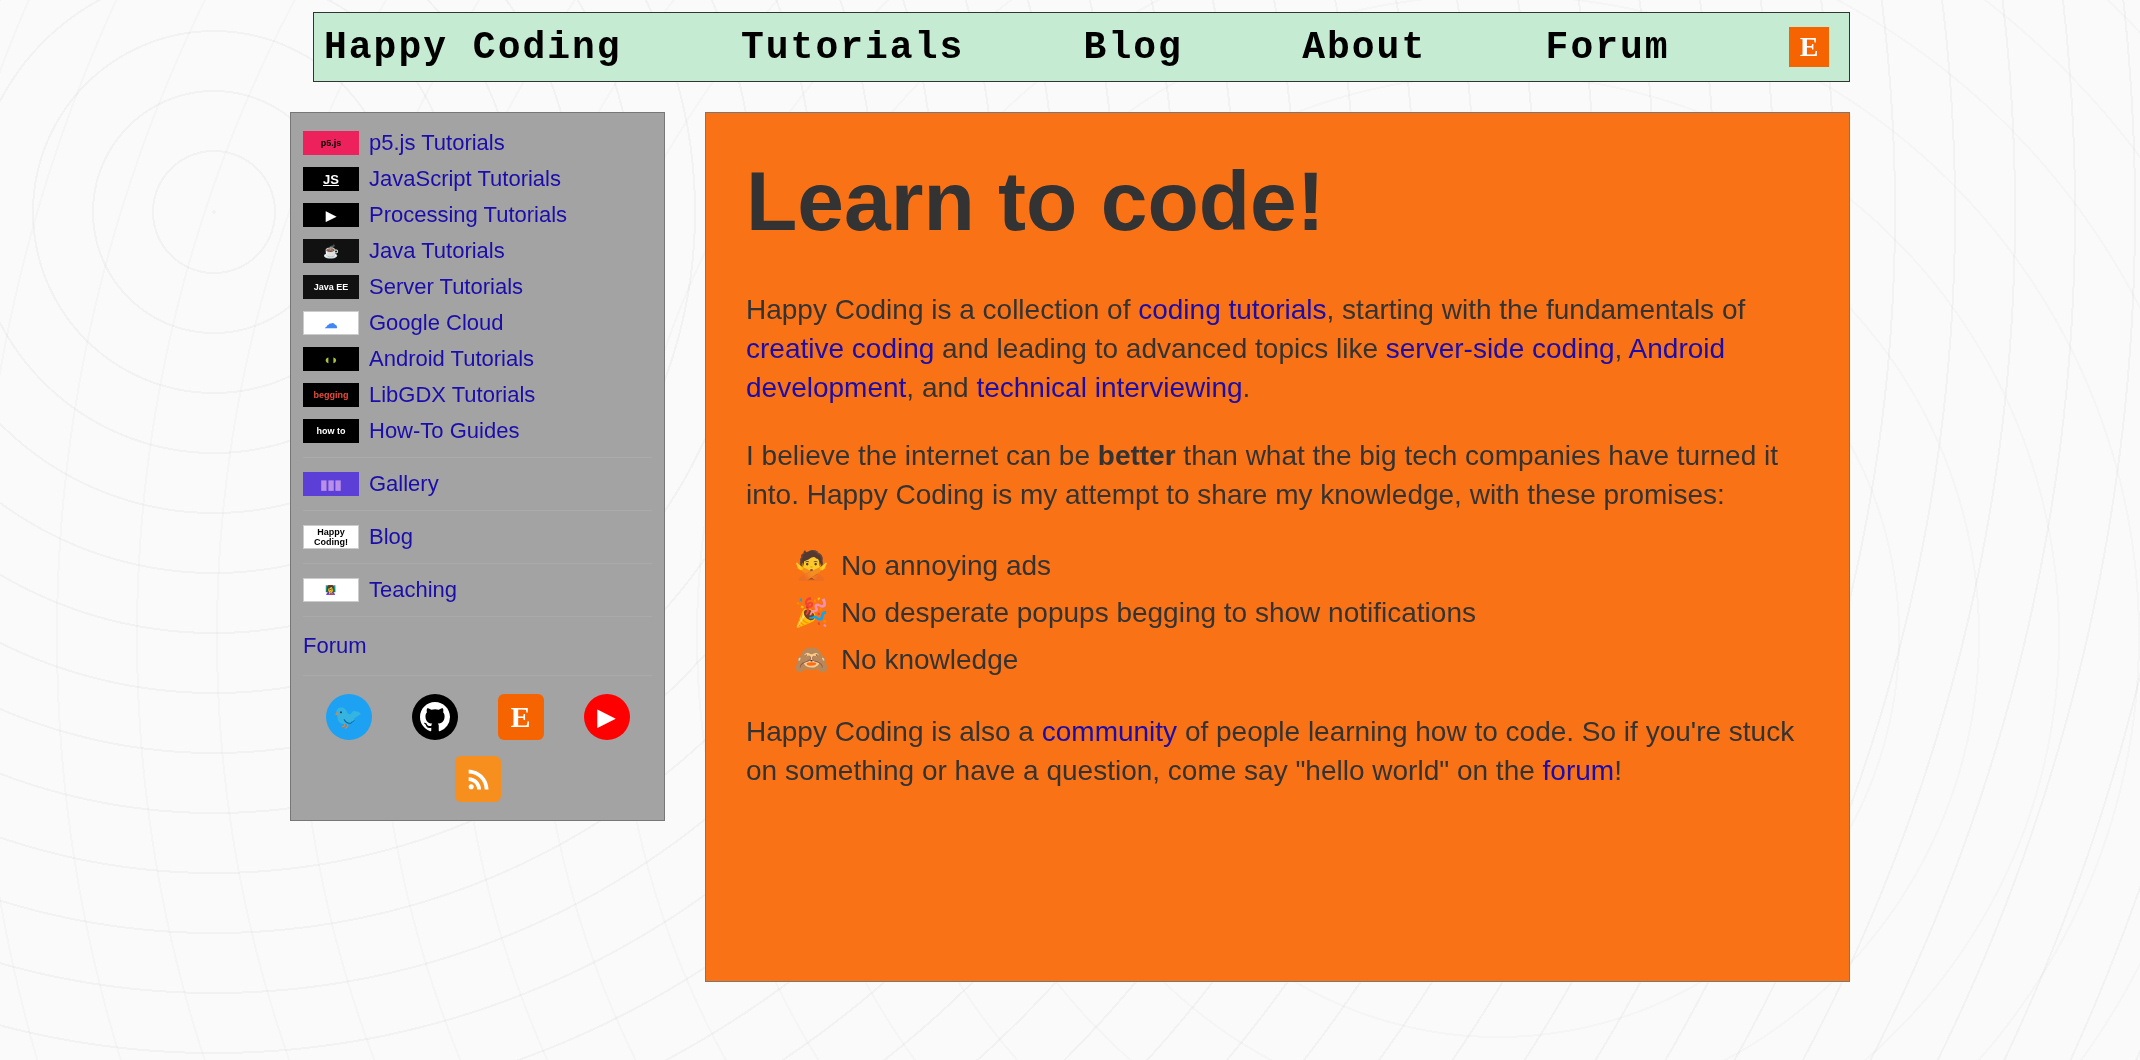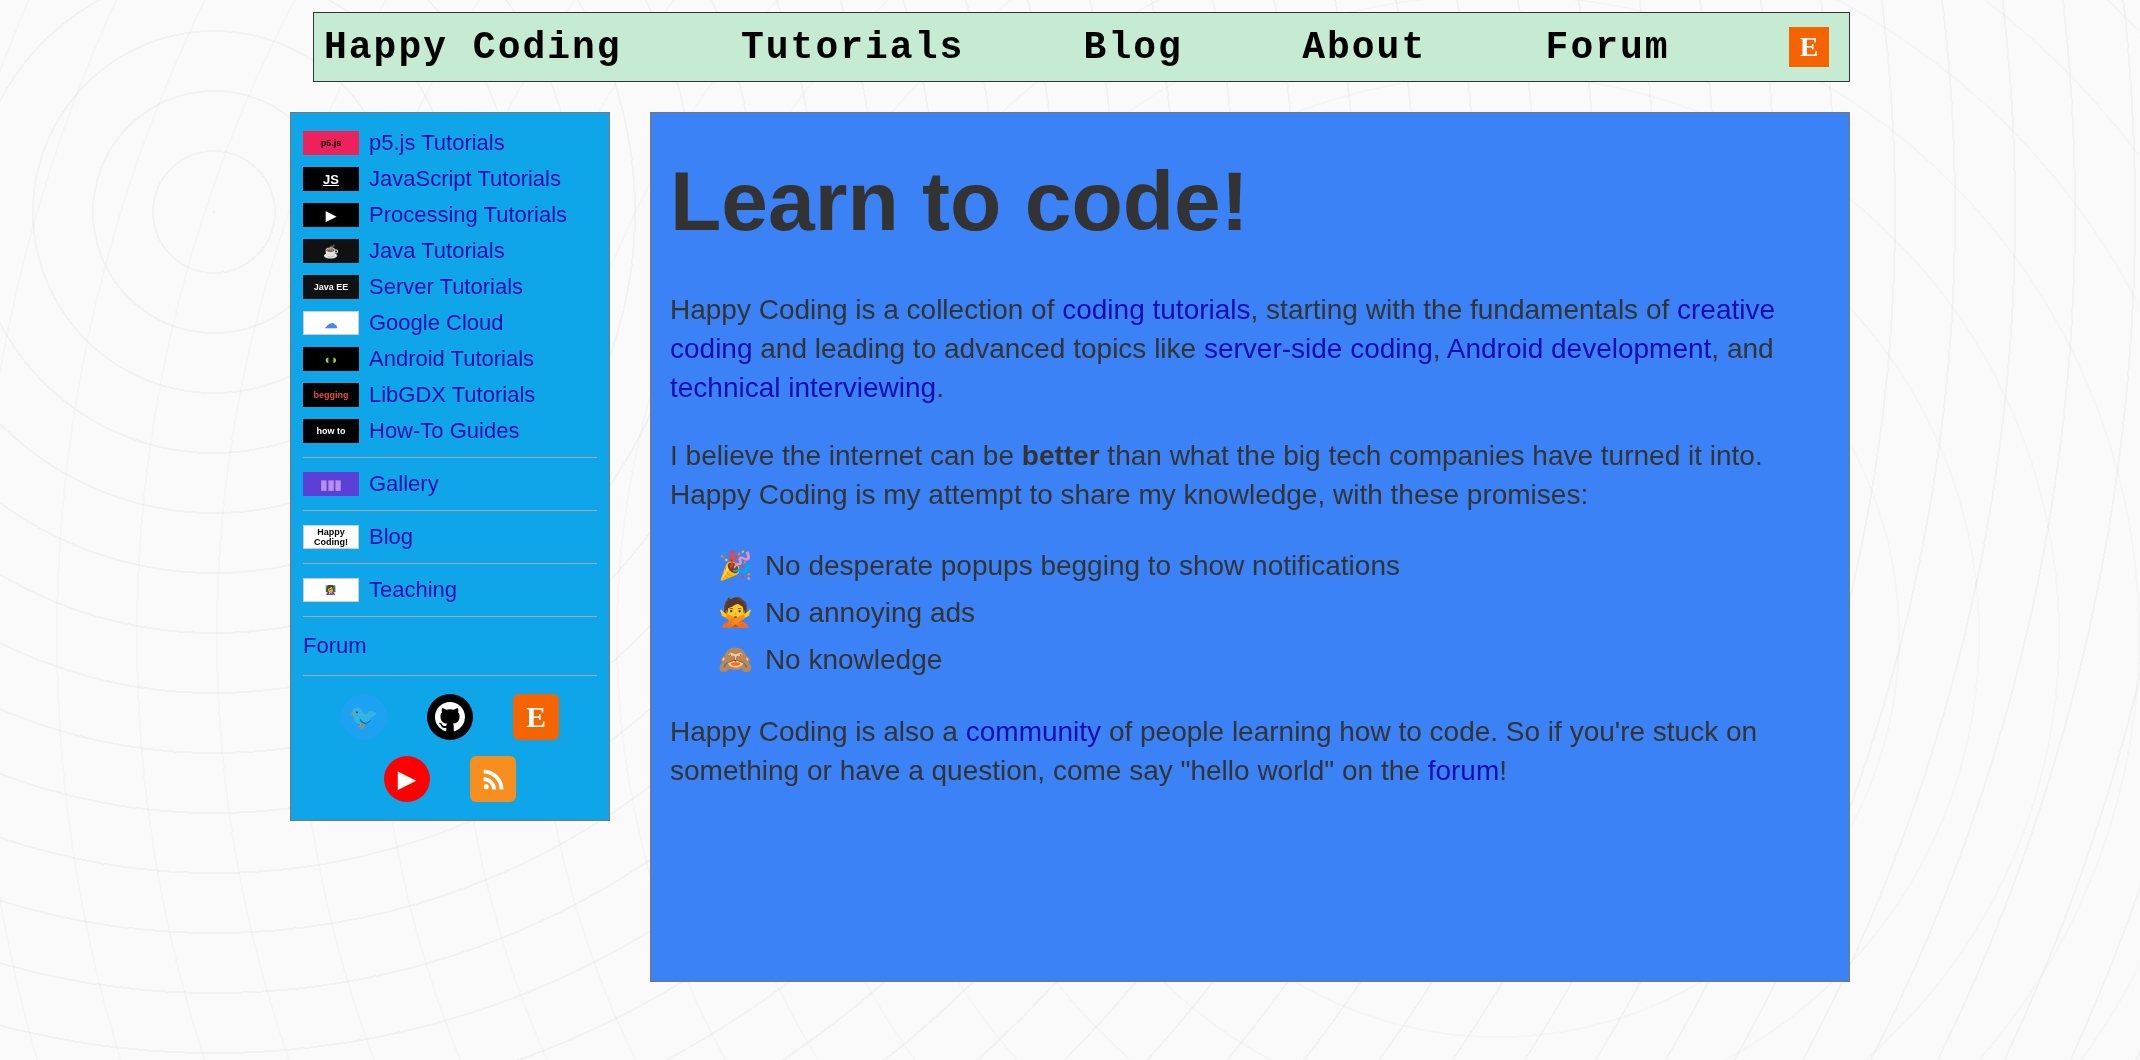--- a/index.html
+++ b/index.html
@@ -46,23 +46,23 @@
     font-size: 28px;
     font-weight: bold;
     cursor: pointer;
   }
   .columns {
     display: flex;
     gap: 40px;
     align-items: flex-start;
   }
   .sidebar {
-    width: 320px;
+    width: 375px;
     border: 1px solid #777;
-    background: #0ea5e9;
+    background: #a3a3a3;
     padding: 12px 12px 18px 12px;
   }
   .side-item {
     display: flex;
     align-items: center;
     gap: 10px;
     padding: 5px 0;
     cursor: pointer;
   }
   .side-icon {
@@ -99,22 +99,22 @@
   }
   .social-icon {
     width: 46px; height: 46px;
     border-radius: 6px;
     display: flex; align-items: center; justify-content: center;
     cursor: pointer;
   }
   .main {
     flex: 1;
     border: 1px solid #777;
-    background: #3b82f6;
-    padding: 40px 40px 60px 19px;
+    background: #f97316;
+    padding: 40px 40px 60px 40px;
     min-height: 870px;
   }
   h1.title {
     font-size: 84px;
     font-weight: 800;
     color: #333;
     margin-bottom: 40px;
   }
   .body-text {
     font-size: 28px;
@@ -231,22 +231,22 @@
       <h1 class="title">Learn to code!</h1>
 
       <div class="body-text">
         <p class="para" id="p1">Happy Coding is a collection of <a class="inline-link">coding tutorials</a>, starting with the fundamentals of <a class="inline-link">creative coding</a> and leading to advanced topics like <a class="inline-link">server-side coding</a>, <a class="inline-link">Android development</a>, and <a class="inline-link">technical interviewing</a>.</p>
 
         <p class="para">
           <span>I believe the internet can be </span><b>better</b><span> than what the big tech companies have turned it into. Happy Coding is my attempt to share my knowledge, with these promises:</span>
         </p>
 
         <ul class="promise-list" id="promises">
+            <li><span class="promise-emoji">🙅</span><span>No annoying ads</span></li>
             <li><span class="promise-emoji">🎉</span><span>No desperate popups begging to show notifications</span></li>
-            <li><span class="promise-emoji">🙅</span><span>No annoying ads</span></li>
             <li><span class="promise-emoji">🙈</span><span>No knowledge</span></li>
           </ul>
 
         <p class="para" id="p3">Happy Coding is also a <a class="inline-link">community</a> of people learning how to code. So if you're stuck on something or have a question, come say "hello world" on the <a class="inline-link">forum</a>!</p>
       </div>
     </main>
   </div>
 
 </div>
 

